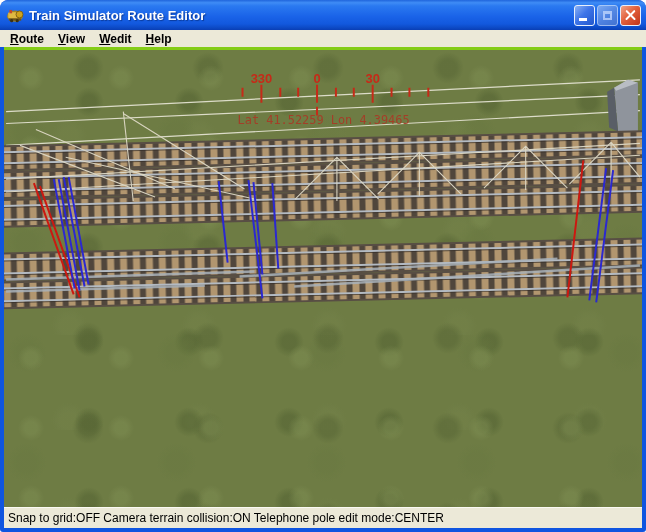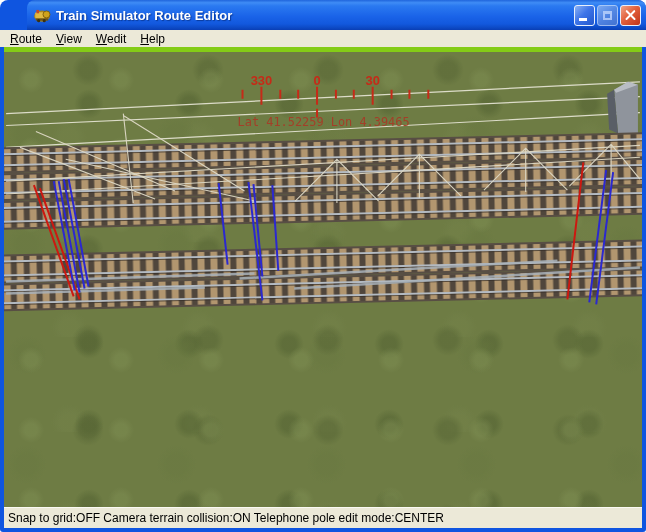--- a/index.html
+++ b/index.html
@@ -9,21 +9,20 @@
     background:#0f55e0;
     font-family:"Liberation Sans",sans-serif;
     border-radius:8px 8px 3px 3px;
     overflow:hidden;
   }
   
   .titlebar{
     height:30px;display:flex;align-items:center;padding:0 5px 0 6px;
     background:linear-gradient(180deg,#2065dc 0%,#3f8cf5 9%,#2a79f0 20%,#1a63e8 55%,#1258dd 80%,#0c49c4 93%,#0a3eb4 100%);
     border-radius:8px 8px 0 0;
-    margin-left:27px;
   }
   .app-icon{width:18px;height:18px;margin-right:5px;display:inline-block;}
   .title{
     color:#fff;font-weight:bold;font-size:13px;flex:1;
     text-shadow:1px 1px 1px #0a3a9a;white-space:nowrap;overflow:hidden;
   }
   .controls{display:flex;gap:2px;}
   .tb{
     width:21px;height:21px;border-radius:3px;position:relative;padding:0;
     border:1px solid #e8f0fc;cursor:default;
@@ -37,24 +36,24 @@
   .glyph-close::before,.glyph-close::after{
     content:"";position:absolute;left:3px;top:8.5px;width:13px;height:2.4px;background:#fff;border-radius:1px;
   }
   .glyph-close::before{transform:rotate(45deg);}
   .glyph-close::after{transform:rotate(-45deg);}
   
   .menubar{
     height:17px;background:#ece9d8;display:flex;align-items:center;
     font-size:12px;color:#000;padding-left:3px;
   }
-  .menu-item{padding:17px 7px;white-space:nowrap;}
+  .menu-item{padding:17px 7px;white-space:nowrap;font-weight:bold;}
   .menu-item .k{text-decoration:underline;}
   
-  .client{margin:0 4px;height:460px;position:relative;overflow:hidden;border-top:5px solid #84cc16;}
+  .client{margin:0 4px;height:460px;position:relative;overflow:hidden;border-top:3px solid #84cc16;}
   .viewport{
     position:absolute;inset:0;
     background-color:#6e7c44;
     background-image:
       radial-gradient(circle at 30% 40%, rgba(128,144,84,.45) 0 6px, transparent 13px),
       radial-gradient(circle at 70% 20%, rgba(86,100,52,.50) 0 8px, transparent 16px),
       radial-gradient(circle at 15% 75%, rgba(104,120,64,.40) 0 10px, transparent 20px),
       radial-gradient(circle at 85% 65%, rgba(74,90,44,.40) 0 7px, transparent 15px),
       radial-gradient(circle at 50% 90%, rgba(118,132,76,.35) 0 9px, transparent 18px);
     background-size:90px 70px,120px 90px,150px 110px,100px 80px,130px 95px;

